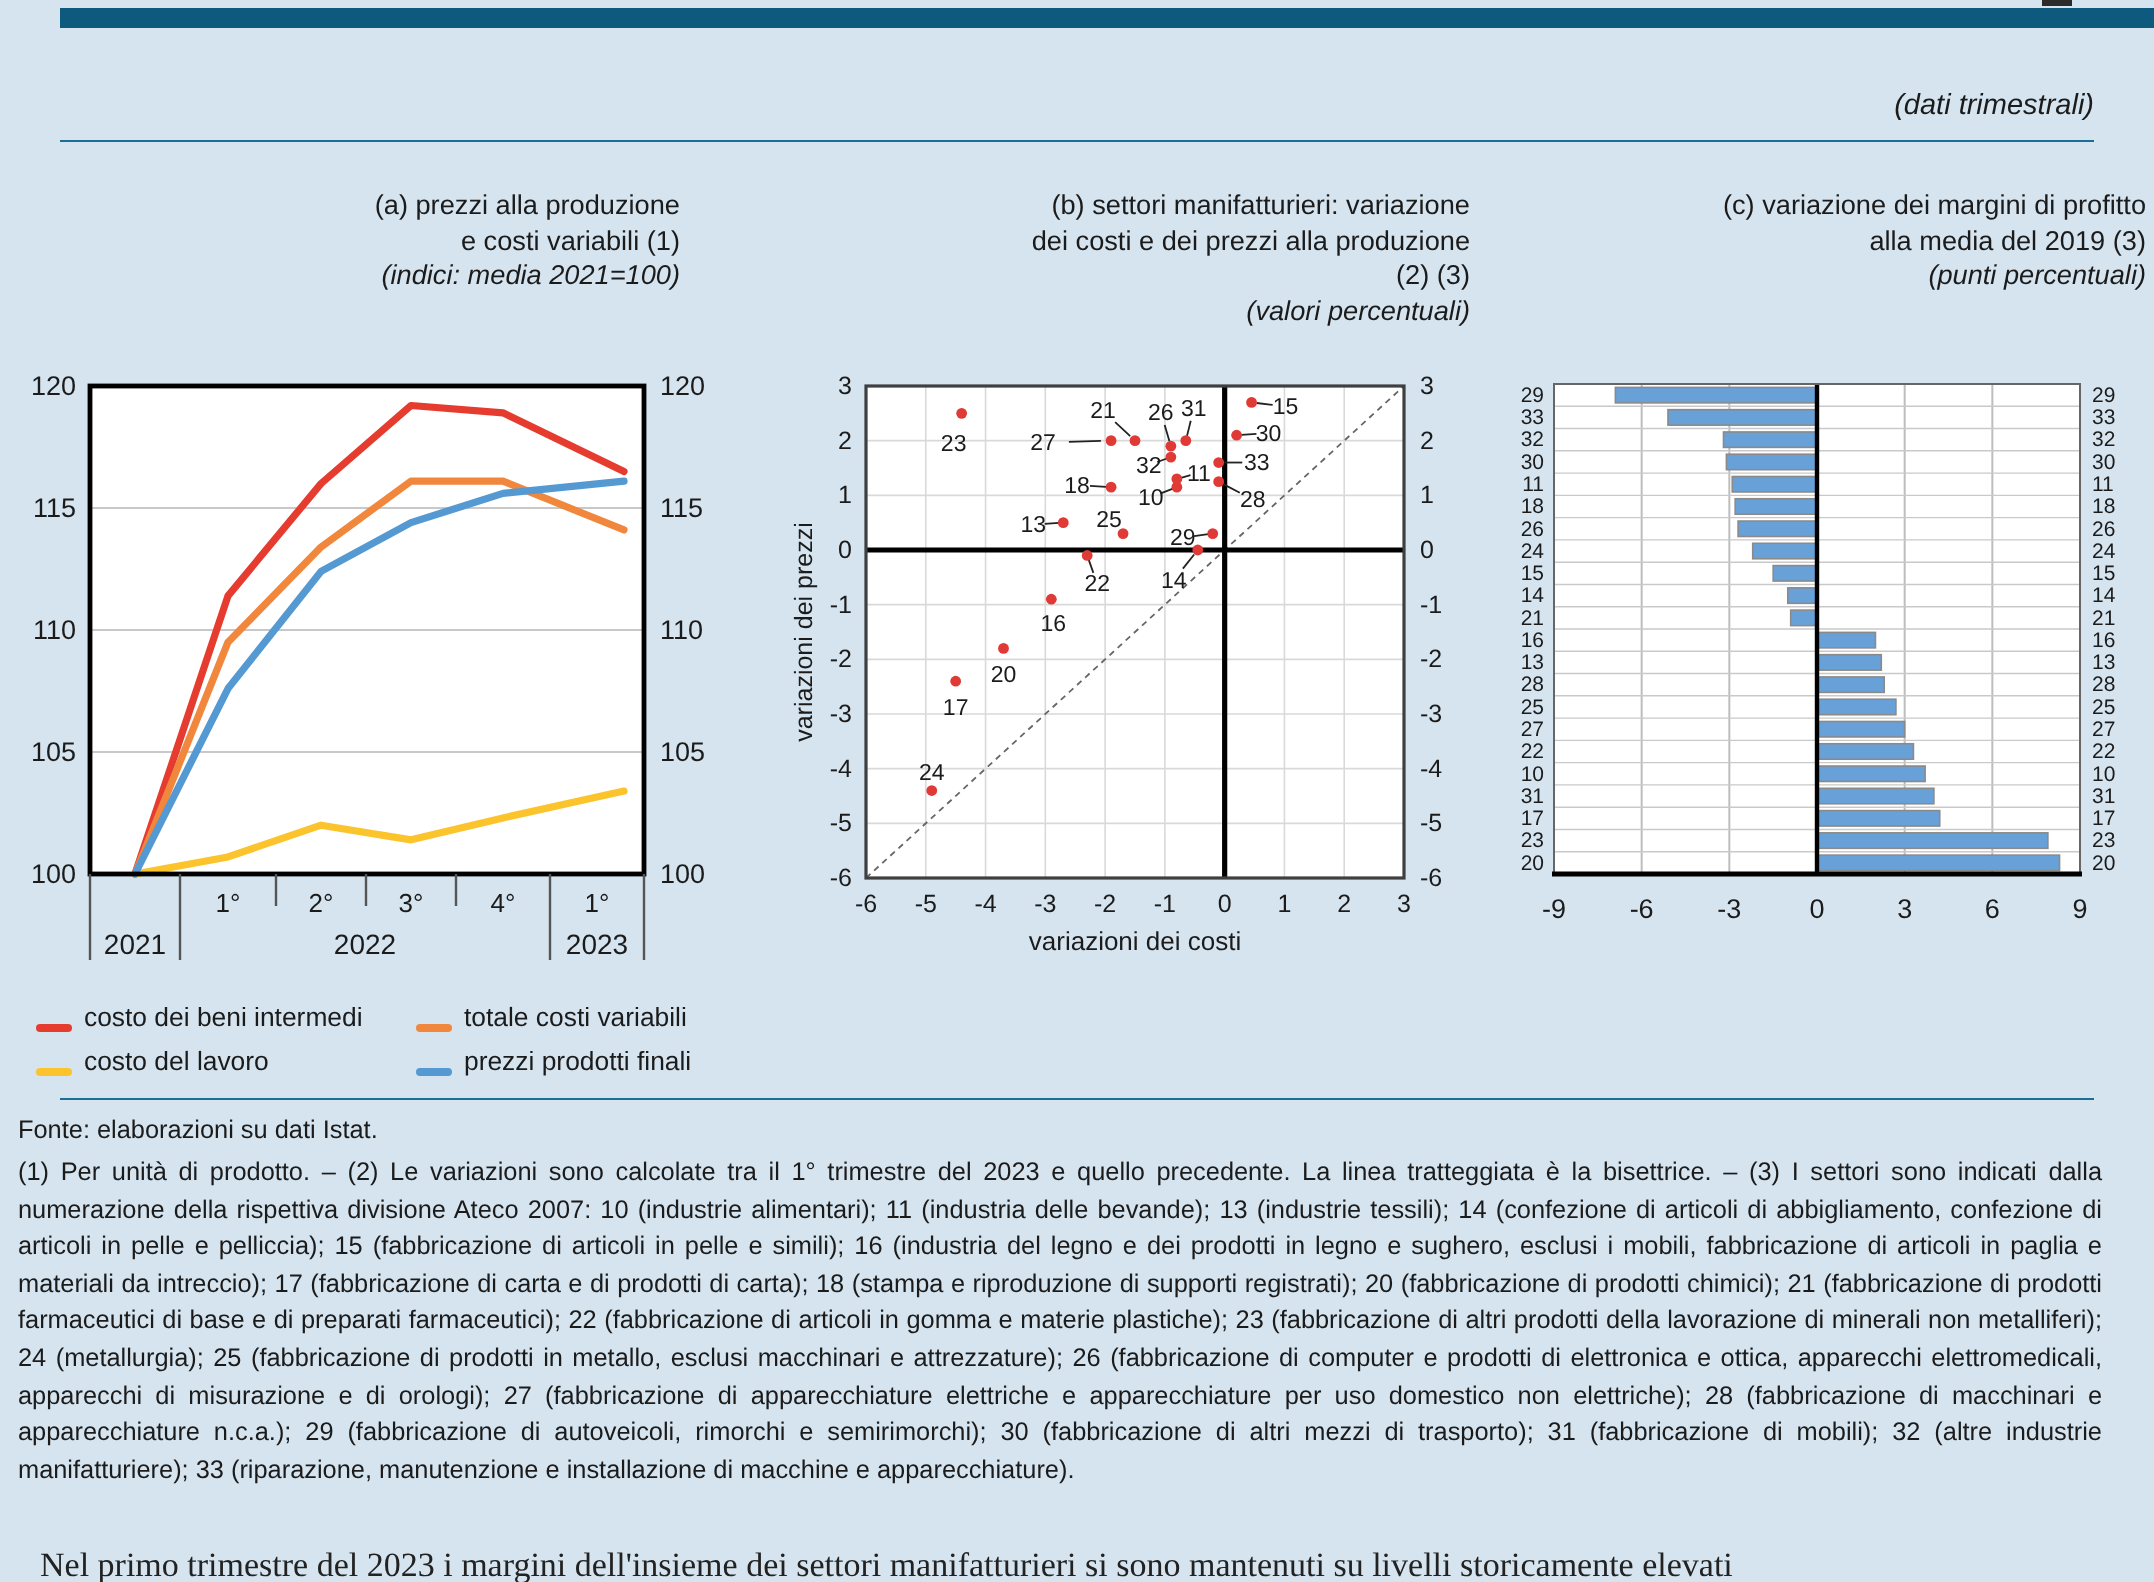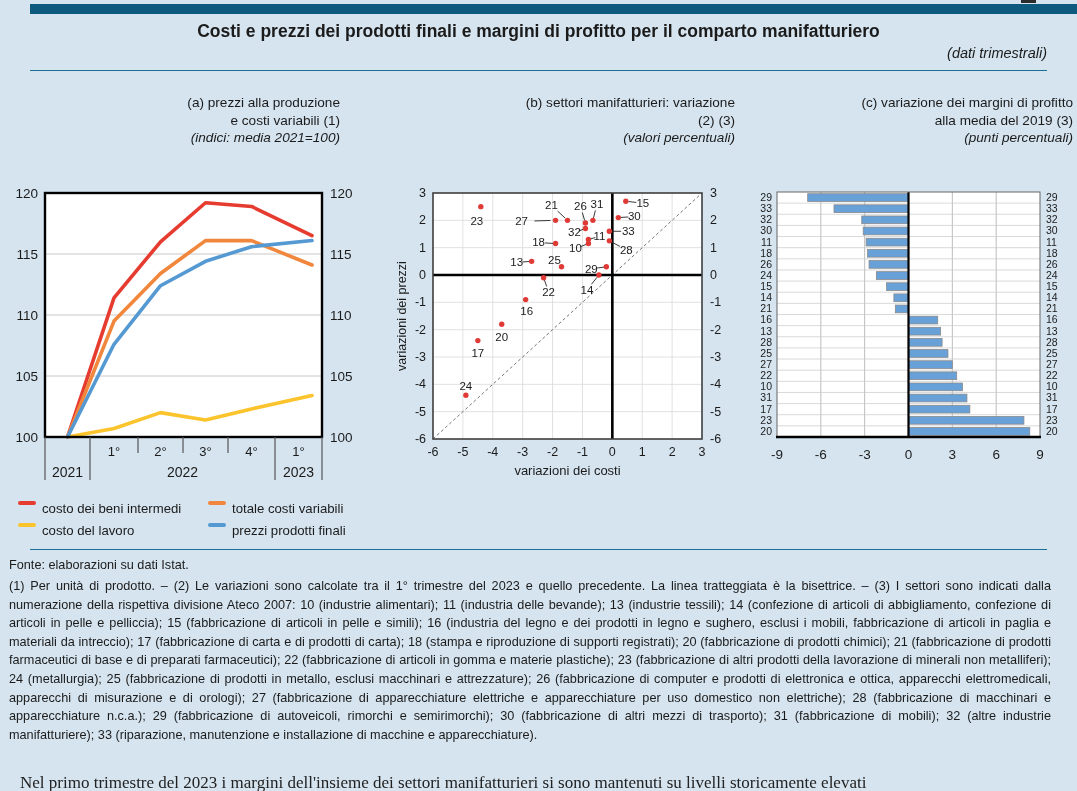--- a/index.html
+++ b/index.html
@@ -16,44 +16,44 @@
   #ptitle-a{left:40px;width:300px}
   #ptitle-b{left:400px;width:335px}
   #ptitle-c{left:738px;width:335px}
   .it{font-style:italic}
   svg{position:absolute;overflow:visible}
   #chart-a{left:0;top:180px}
   #chart-b{left:395px;top:180px}
   #chart-c{left:745px;top:180px}
   svg text{font-family:"Liberation Sans","DejaVu Sans",sans-serif;fill:#1b1b1b}
   .legend{position:absolute;left:18px;top:501px;display:grid;grid-template-columns:190px 240px;row-gap:7px;font-size:13.2px}
-  .leg-item{display:flex;align-items:flex-start;white-space:nowrap}
+  .leg-item{display:flex;align-items:flex-end;white-space:nowrap}
   .swatch{display:inline-block;width:18px;height:3.6px;border-radius:2px;margin-right:6px;flex:none}
   .source{position:absolute;left:9px;top:558px;font-size:12.7px}
   .notes{position:absolute;left:9px;top:577px;width:1042px;font-size:12.7px;line-height:18.6px;text-align:justify}
   .clipped{position:absolute;left:20px;top:773px;width:1045px;font-family:"Liberation Serif","DejaVu Serif",serif;
            font-size:17px;white-space:nowrap;overflow:hidden;color:#222}
 </style>
 </head>
 <body>
 
 <div id="page">
   <div class="top-mark"></div>
   <div class="top-band"></div>
-  <div class="title">Costi e prezzi dei prodotti finali e margini di profitto per il comparto manifatturiero</div>
   <div class="subtitle">(dati trimestrali)</div>
   <div class="rule" id="rule-top"></div>
 
   <div class="ptitle" id="ptitle-a">
     <div>(a) prezzi alla produzione</div>
     <div>e costi variabili (1)</div>
     <div class="it">(indici: media 2021=100)</div>
   </div>
   <div class="ptitle" id="ptitle-b">
     <div>(b) settori manifatturieri: variazione</div>
+    <div>dei costi e dei prezzi alla produzione</div>
     <div>(2) (3)</div>
     <div class="it">(valori percentuali)</div>
   </div>
   <div class="ptitle" id="ptitle-c">
     <div>(c) variazione dei margini di profitto</div>
     <div>alla media del 2019 (3)</div>
     <div class="it">(punti percentuali)</div>
   </div>
 
   <svg id="chart-a" width="420" height="320">

